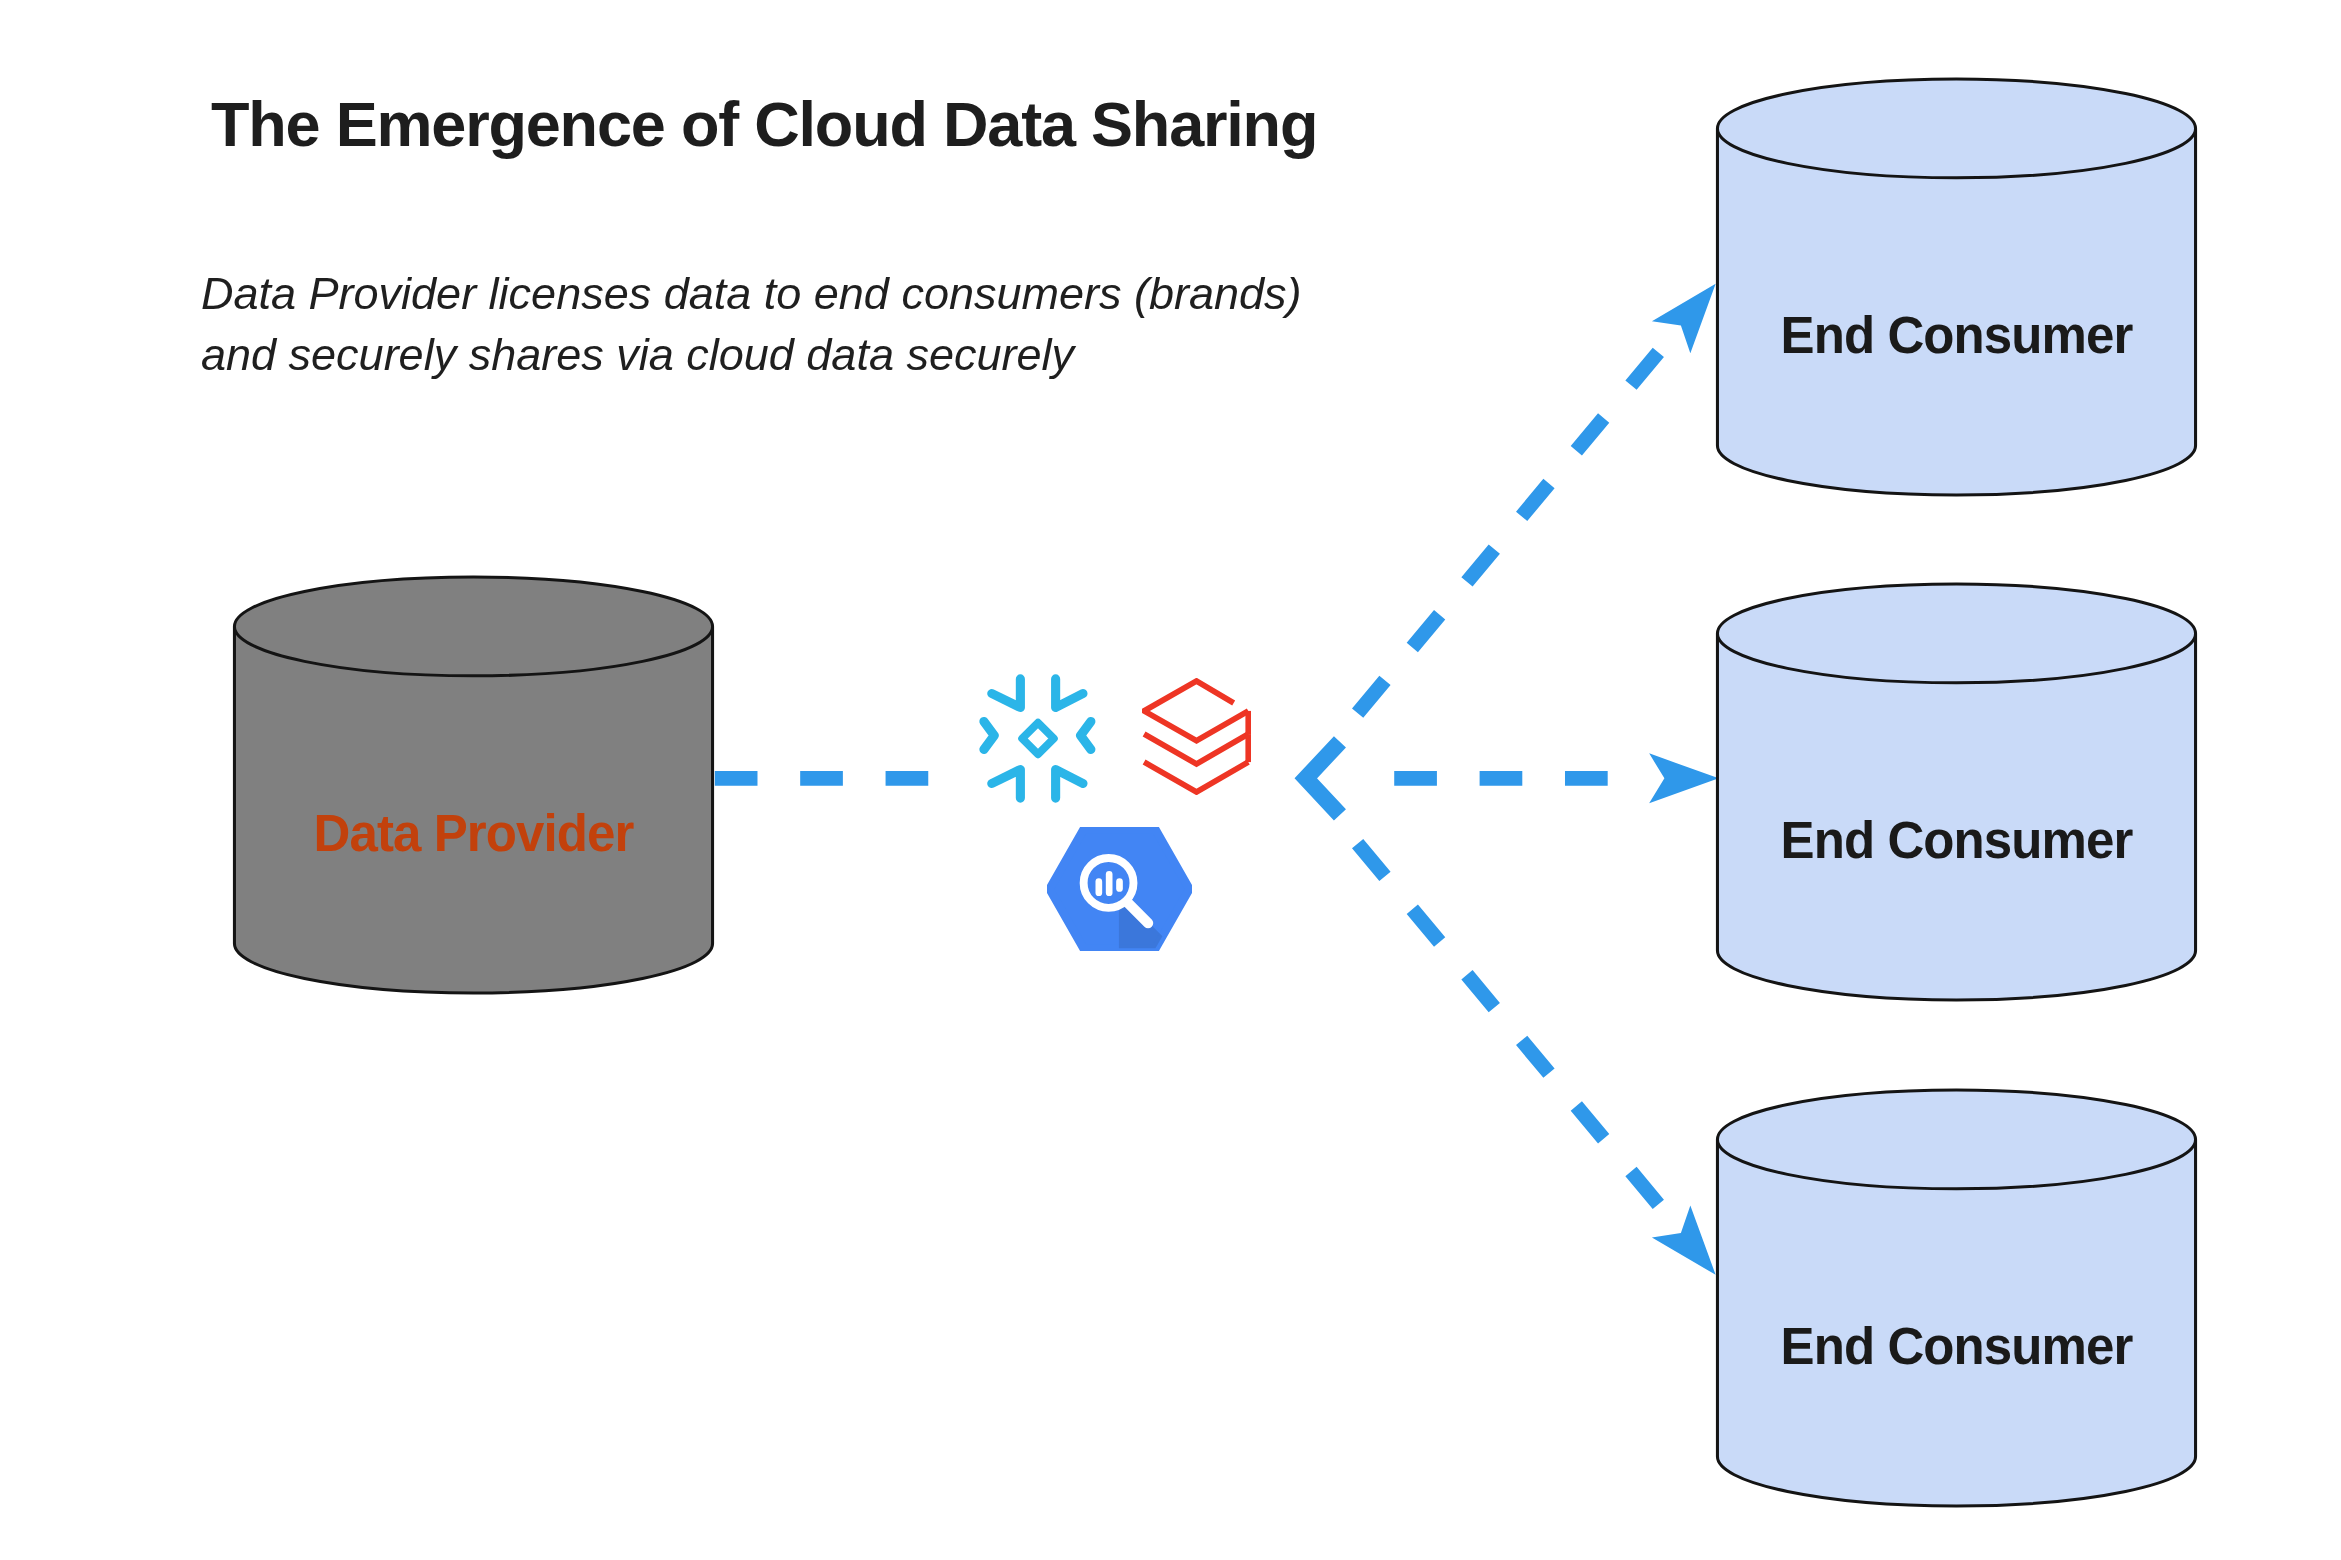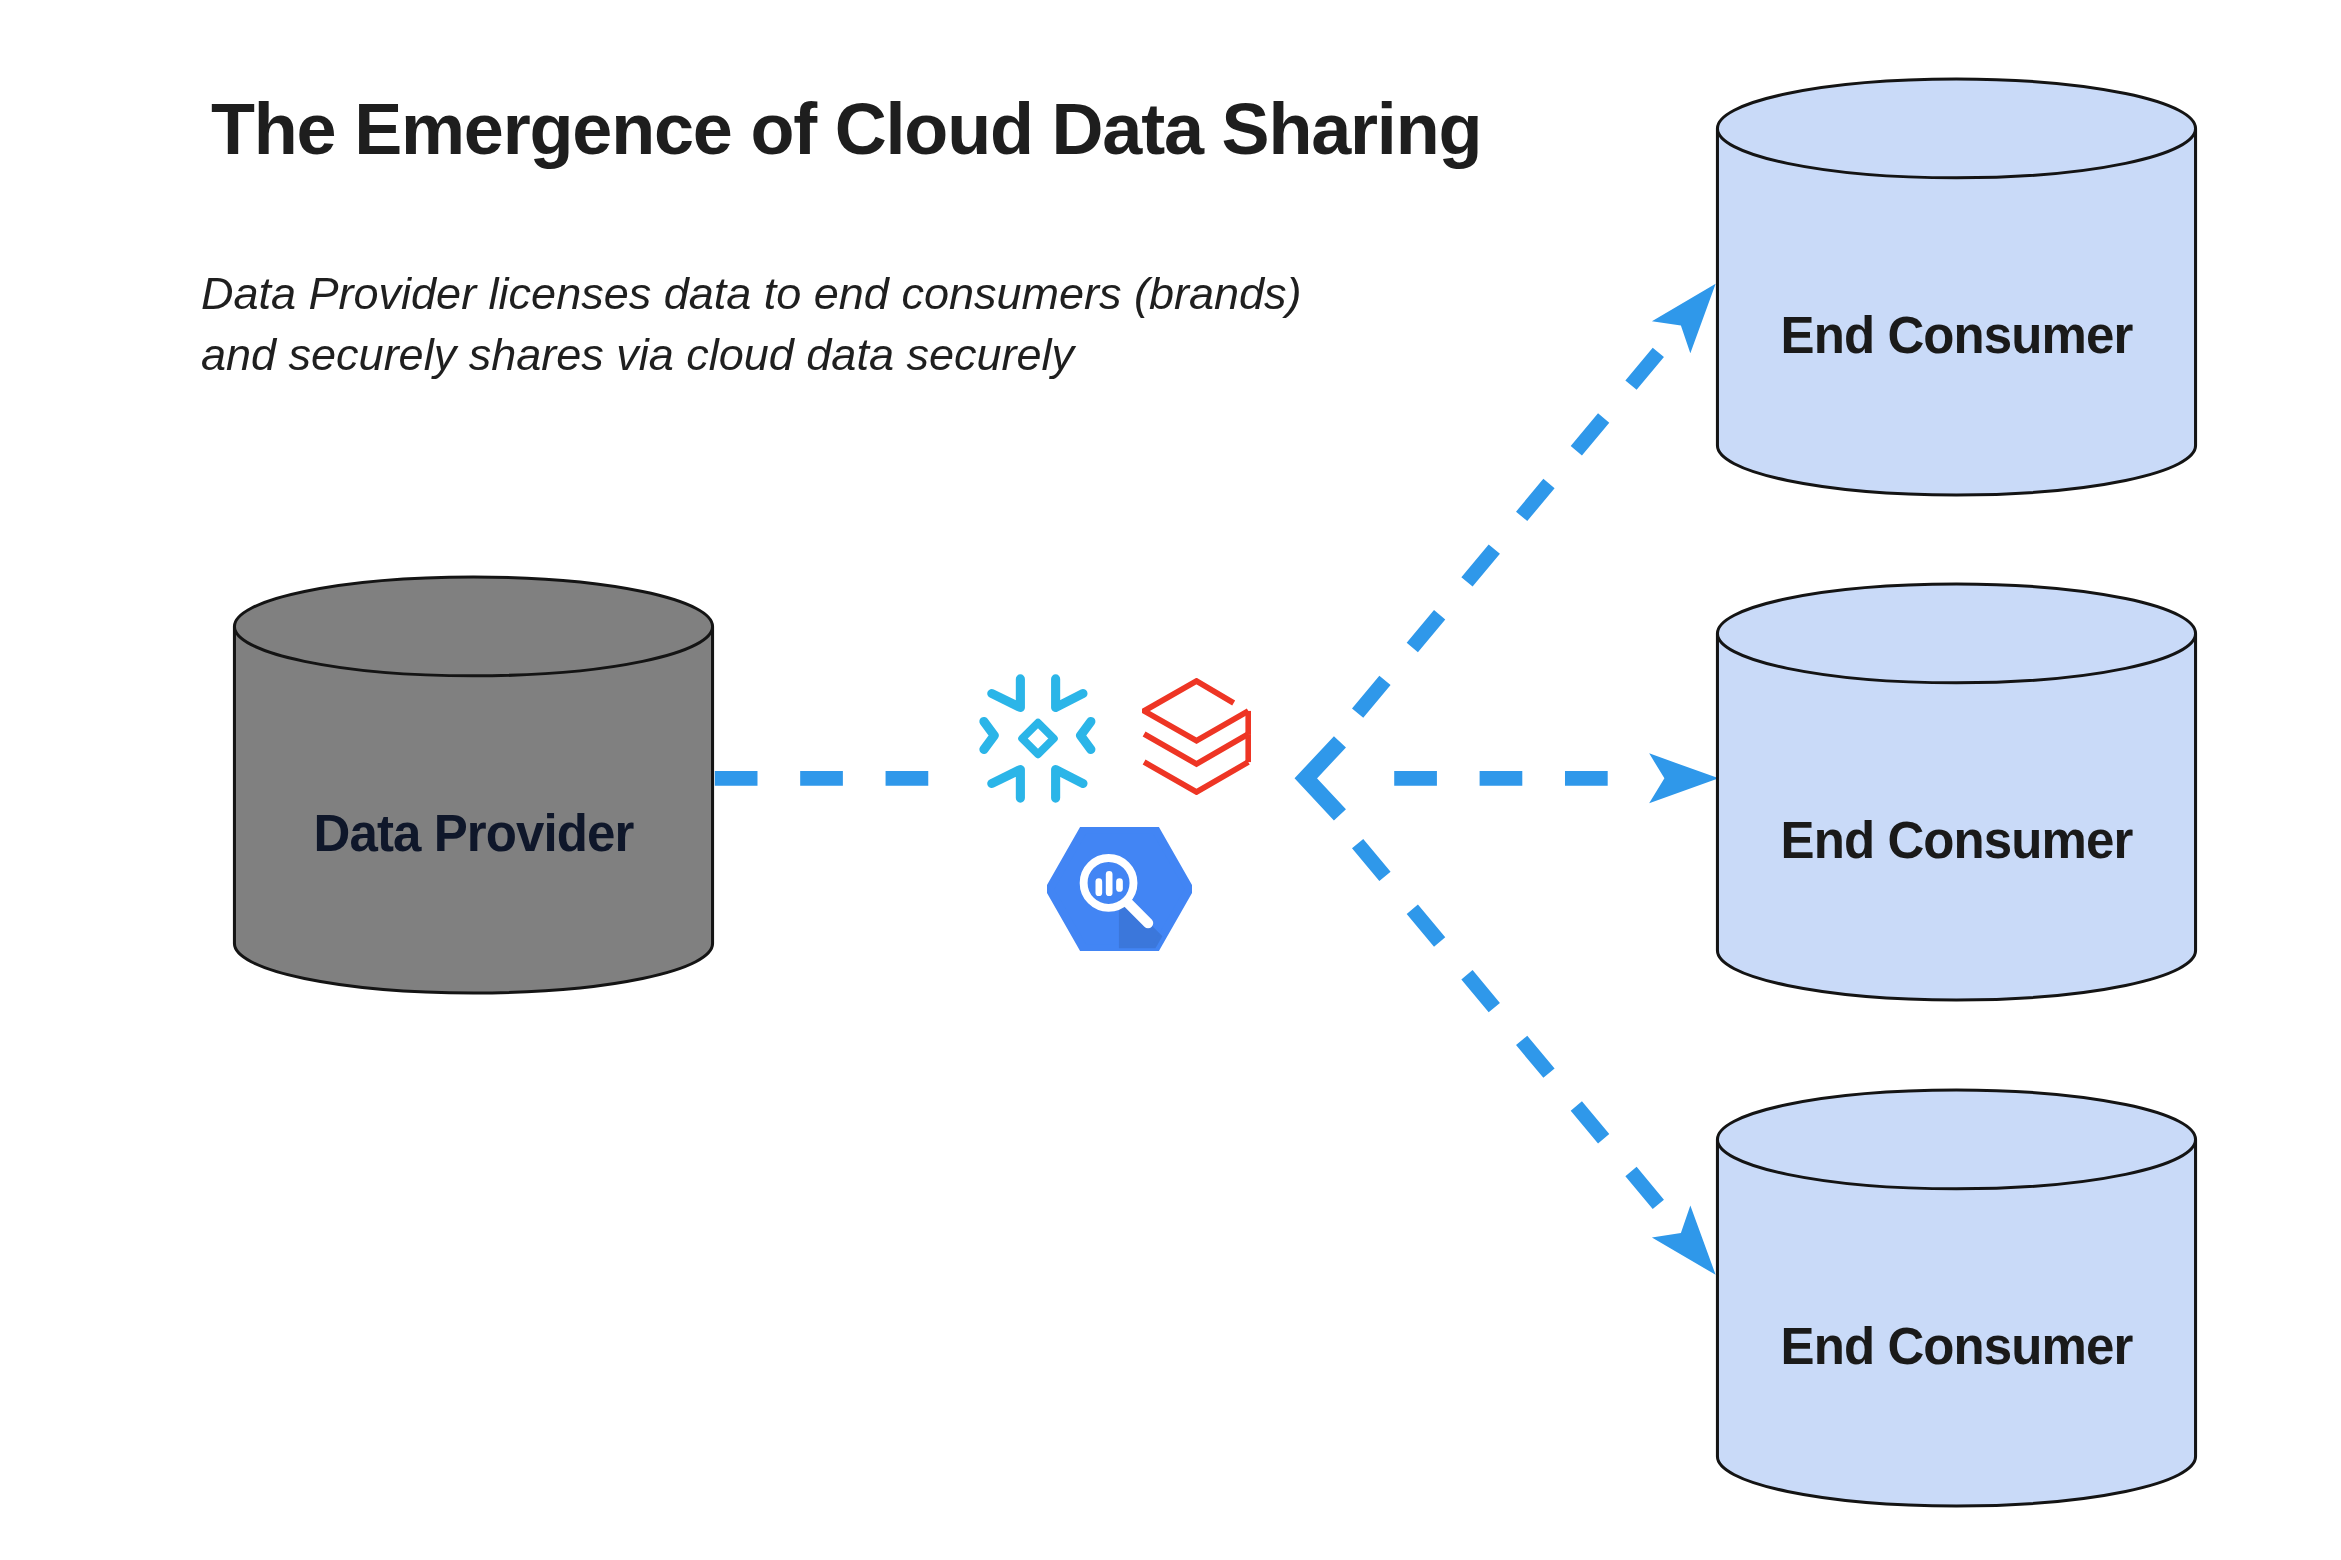--- a/index.html
+++ b/index.html
@@ -1,39 +1,39 @@
 <!DOCTYPE html>
 <html style="font-size:9.8px"><head>
 <meta charset="utf-8">
 <style>
   html,body{margin:0;padding:0;background:#ffffff;}
   body{font-family:"Liberation Sans","DejaVu Sans",sans-serif;}
   .canvas{position:relative;width:2342px;height:1561px;background:#ffffff;overflow:hidden;}
 
   .page-title{
     position:absolute;left:211px;top:90px;
-    font-size:72px;font-weight:700;letter-spacing:-1.2px;
+    font-size:63px;font-weight:700;letter-spacing:-1.2px;
     color:#1e1e1e;white-space:nowrap;line-height:1.1;
   }
   .subtitle{
     position:absolute;left:201px;top:263px;
     font-size:45px;font-style:italic;font-weight:400;
     color:#1f1f1f;line-height:61px;white-space:nowrap;
   }
 
   .arrows-layer{position:absolute;left:0;top:0;width:2342px;height:1561px;}
 
   .cylinder{position:absolute;width:483px;height:422px;text-align:right;}
   .cylinder svg.cyl-shape{position:absolute;left:0;top:0;width:100%;height:100%;}
   .cyl-label{
     position:absolute;left:0;right:0;top:110px;bottom:12.2px;
     display:flex;align-items:center;justify-content:center;
     font-size:51px;font-weight:700;letter-spacing:-0.9px;white-space:nowrap;
   }
-  .provider .cyl-label{color:#0f172a;}
+  .provider .cyl-label{color:#c2410c;}
   .consumer .cyl-label{color:#1a1a1a;}
 
   .platform-icon{position:absolute;}
 </style>
 </head>
 <body>
 
 <div class="canvas">
 
   <div class="page-title">The Emergence of Cloud Data Sharing</div>

